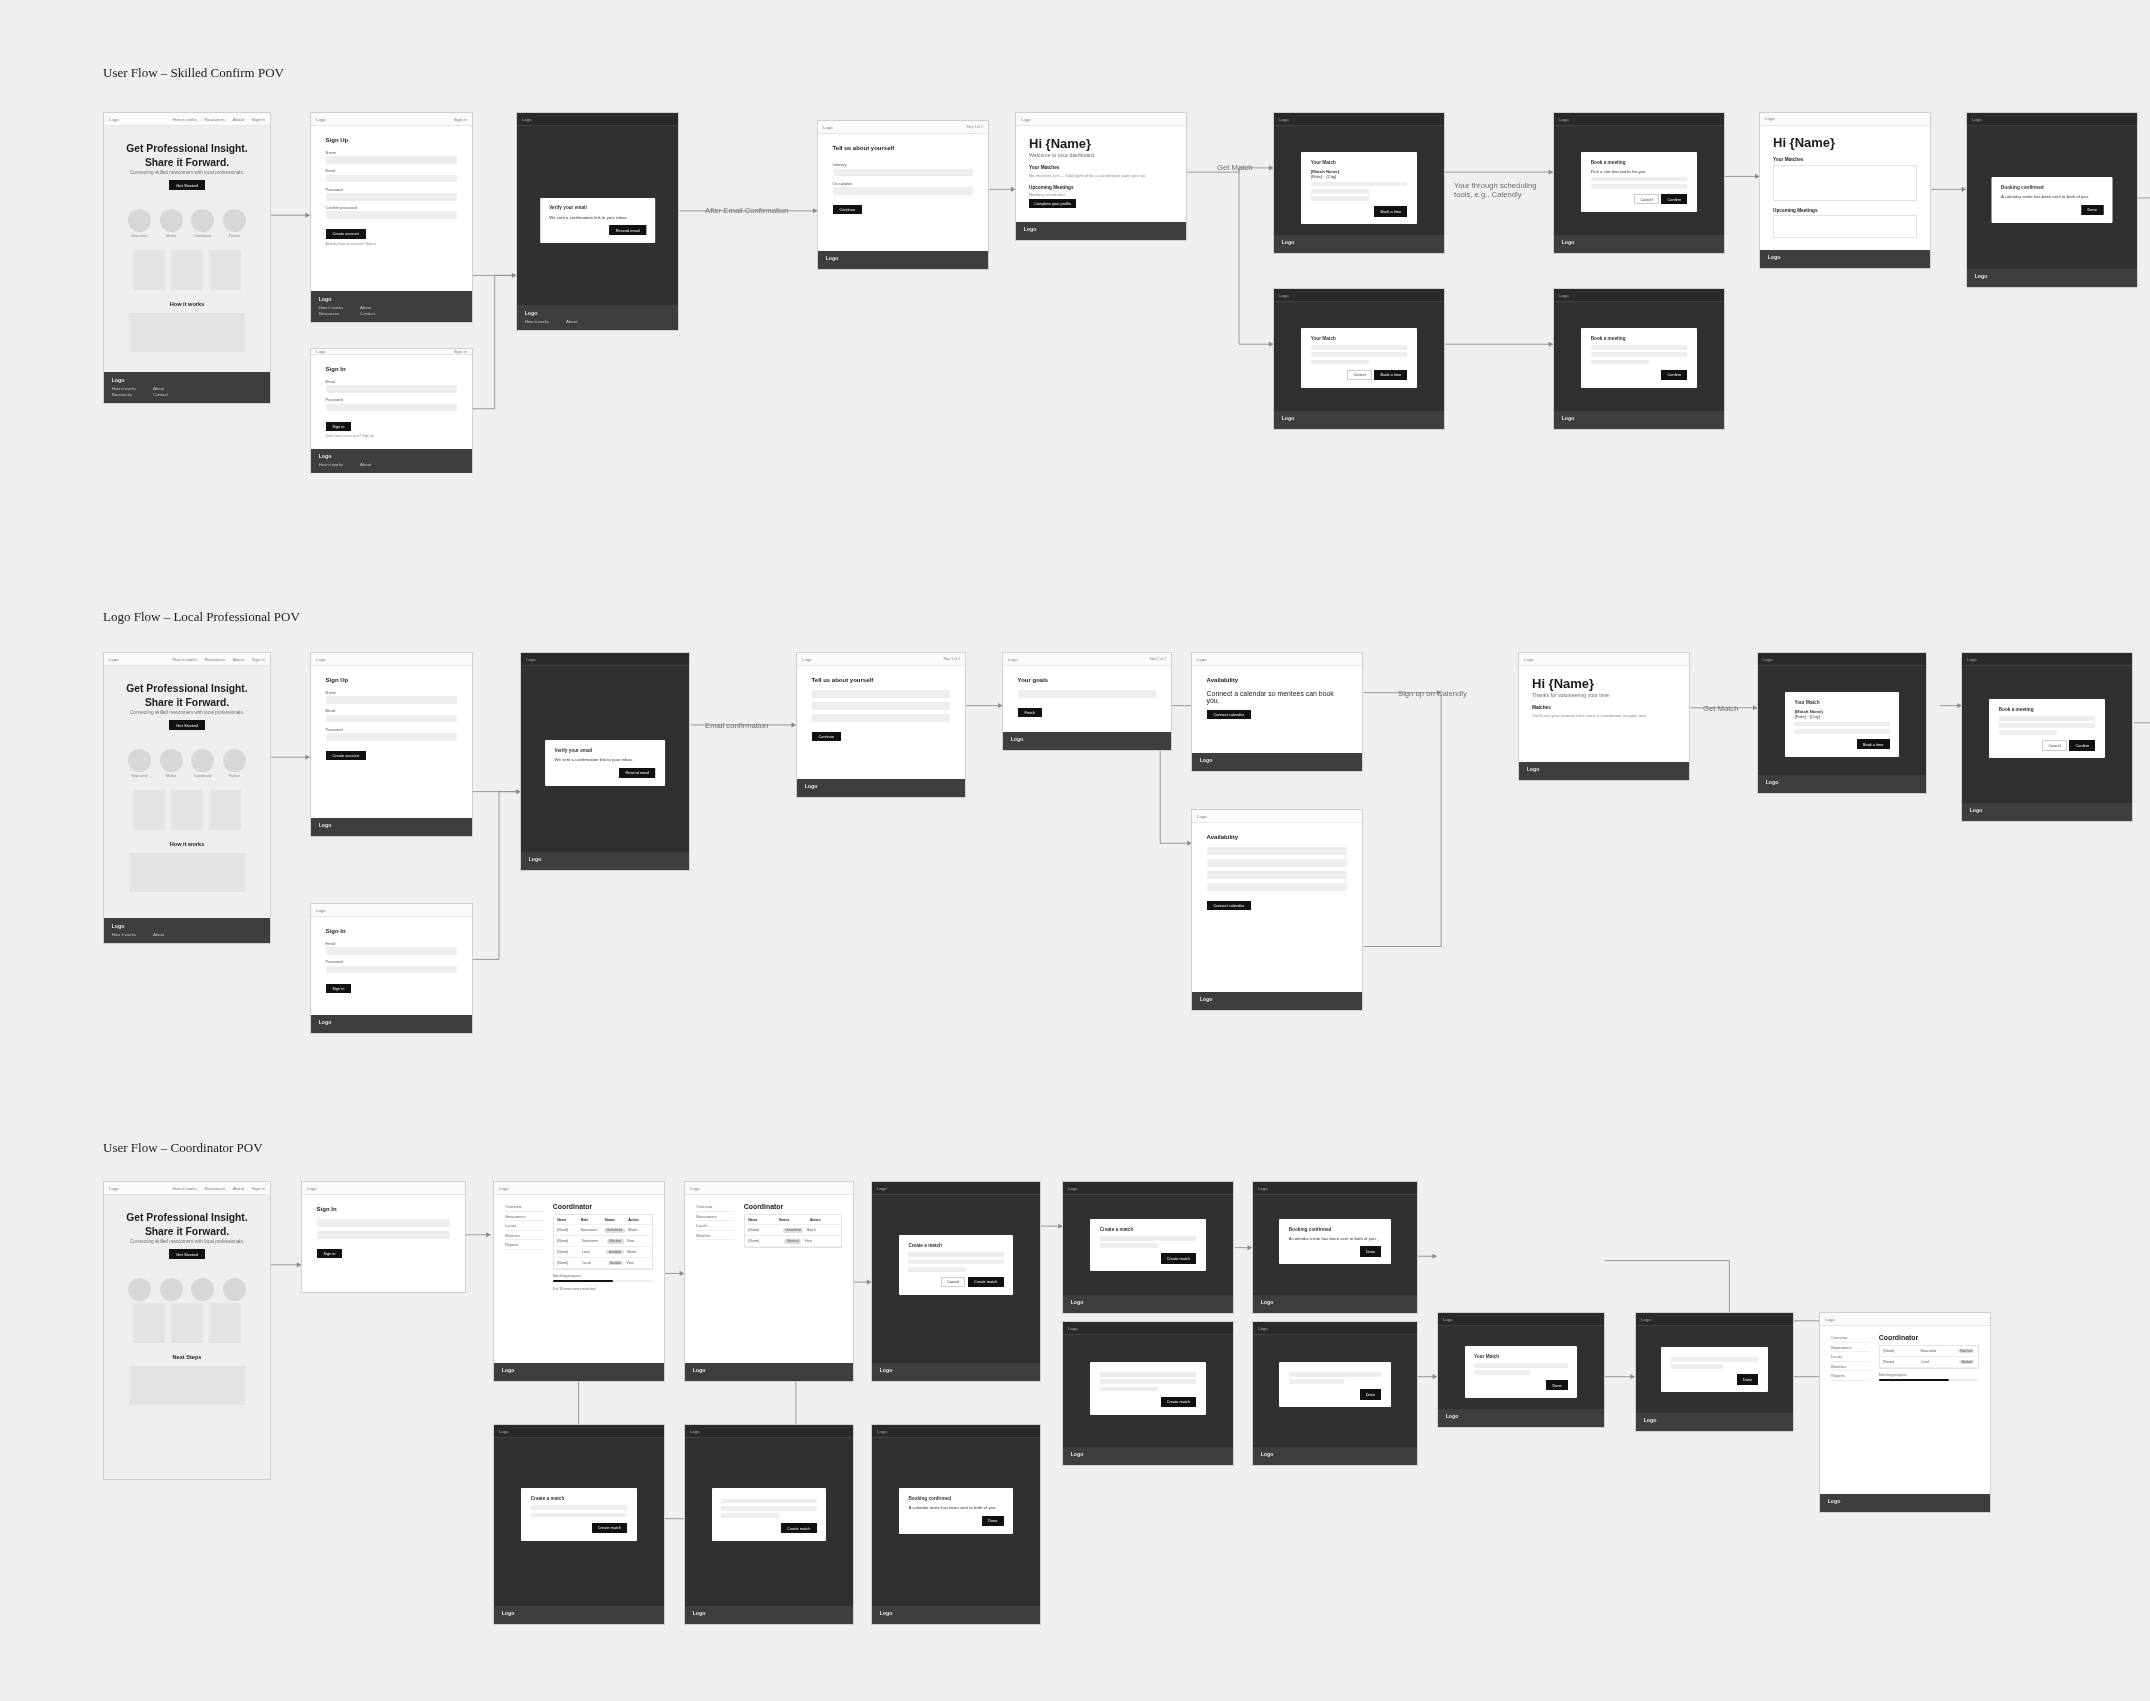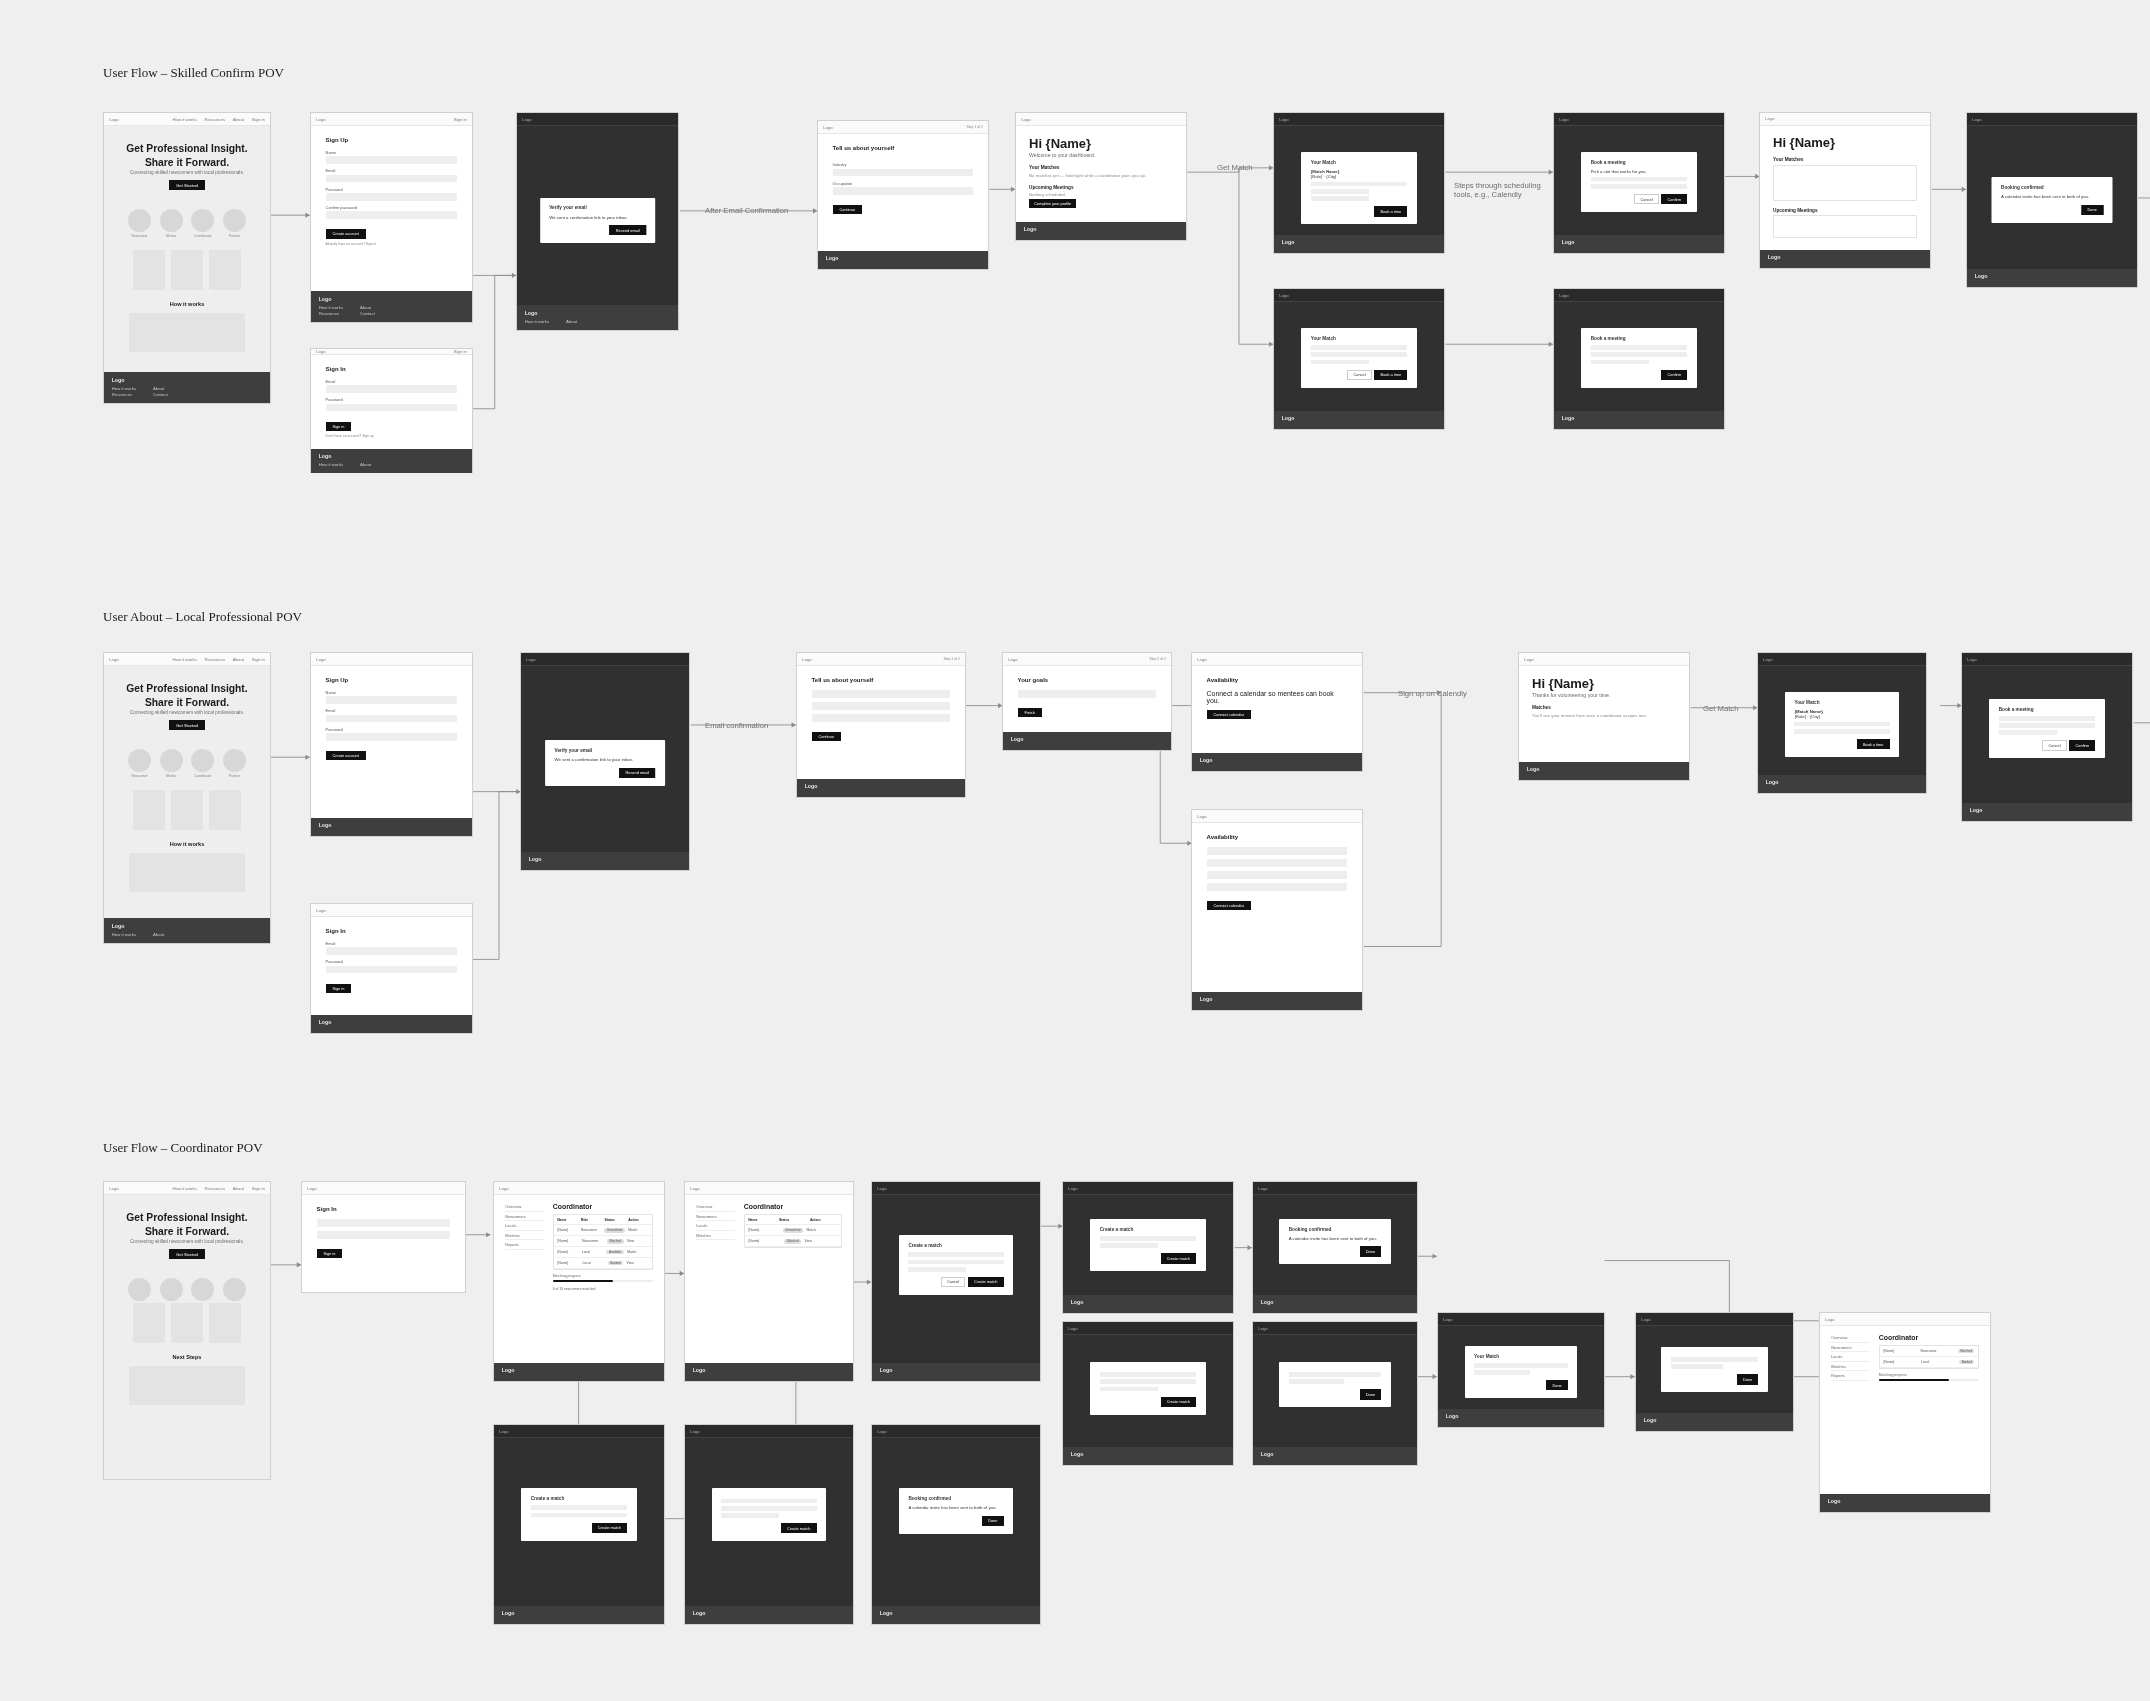--- a/index.html
+++ b/index.html
@@ -85,26 +85,26 @@
   .coord .ptrack{margin-top:4.3px;font-size:3.4px;color:#666;}
   .coord .pbar{height:2.2px;background:#eee;border-radius:1.3px;margin:1.7px 0;}
   .coord .pbar i{display:block;height:100%;background:#111;border-radius:1.3px;}
 </style>
 </head>
 <body>
 
 <div class="board">
 
   <div class="section-title" style="left:103px;top:65px;">User Flow – Skilled Confirm POV</div>
-  <div class="section-title" style="left:103px;top:609px;">User About – Local Professional POV</div>
+  <div class="section-title" style="left:103px;top:609px;">Logo Flow – Local Professional POV</div>
   <div class="section-title" style="left:103px;top:1140px;">User Flow – Coordinator POV</div>
 
   <div class="edge-label" style="left:705px;top:206px;">After Email Confirmation</div>
   <div class="edge-label" style="left:1217px;top:163px;">Get Match</div>
-  <div class="edge-label" style="left:1454px;top:181px;width:95px;white-space:normal;">Steps through scheduling tools, e.g., Calendly</div>
+  <div class="edge-label" style="left:1454px;top:181px;width:95px;white-space:normal;">Your through scheduling tools, e.g., Calendly</div>
 
   <div class="edge-label" style="left:705px;top:721px;">Email confirmation</div>
   <div class="edge-label" style="left:1398px;top:689px;">Sign up on Calendly</div>
   <div class="edge-label" style="left:1703px;top:704px;">Get Match</div>
 
   <svg class="arrows" viewBox="0 0 7034 3956" width="3026" height="1702">
 
     <line x1="630" y1="500" x2="720" y2="500"></line>
       <polygon points="720,500 710,494 710,506"></polygon>
     <line x1="1099" y1="640" x2="1200" y2="640"></line>

